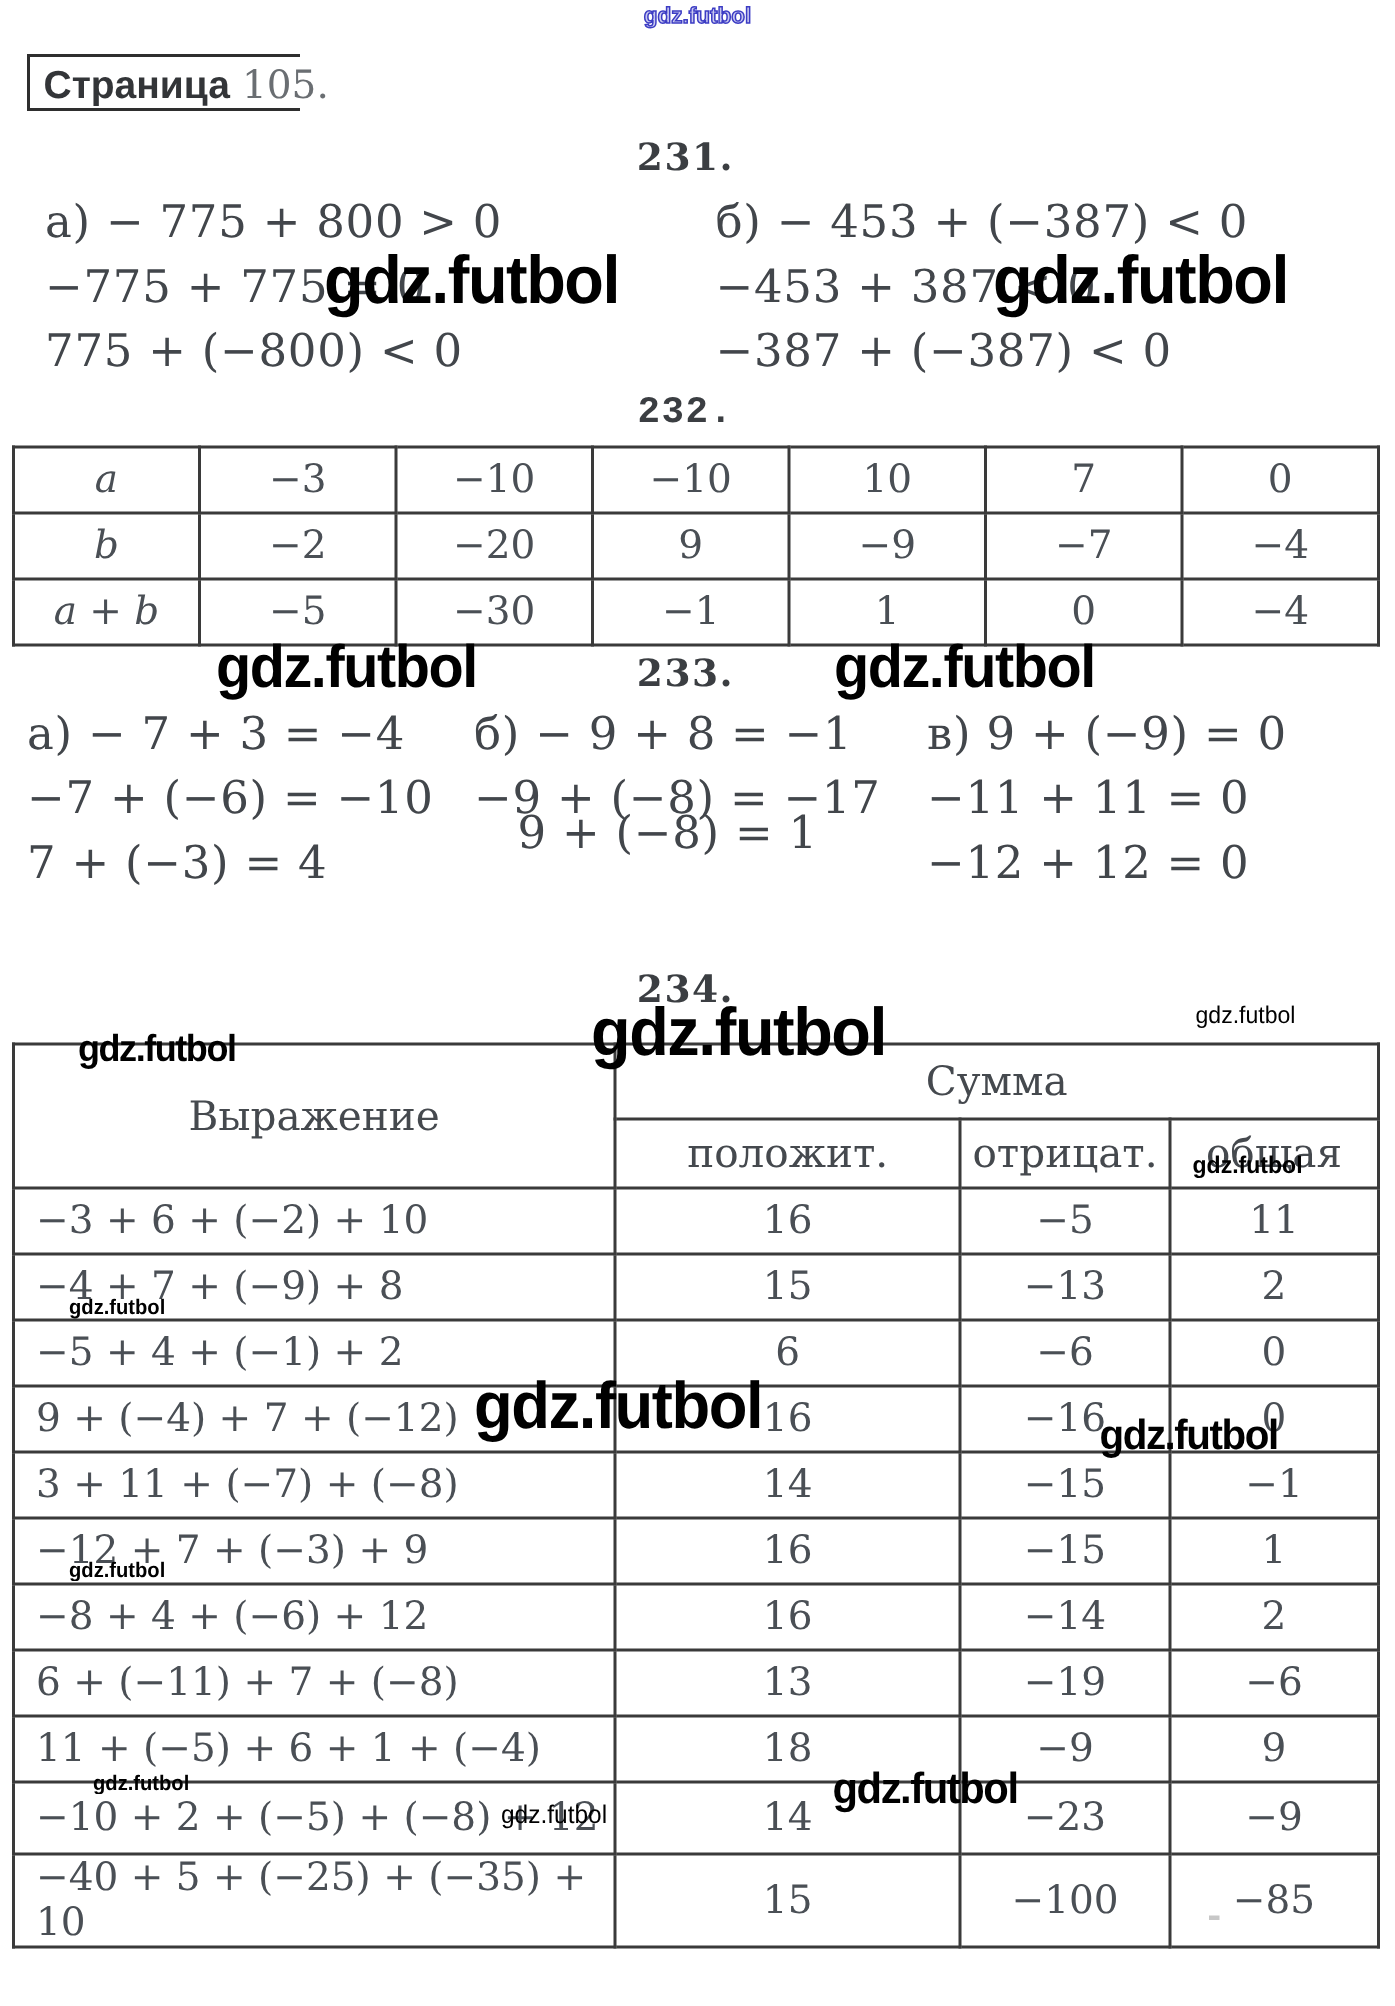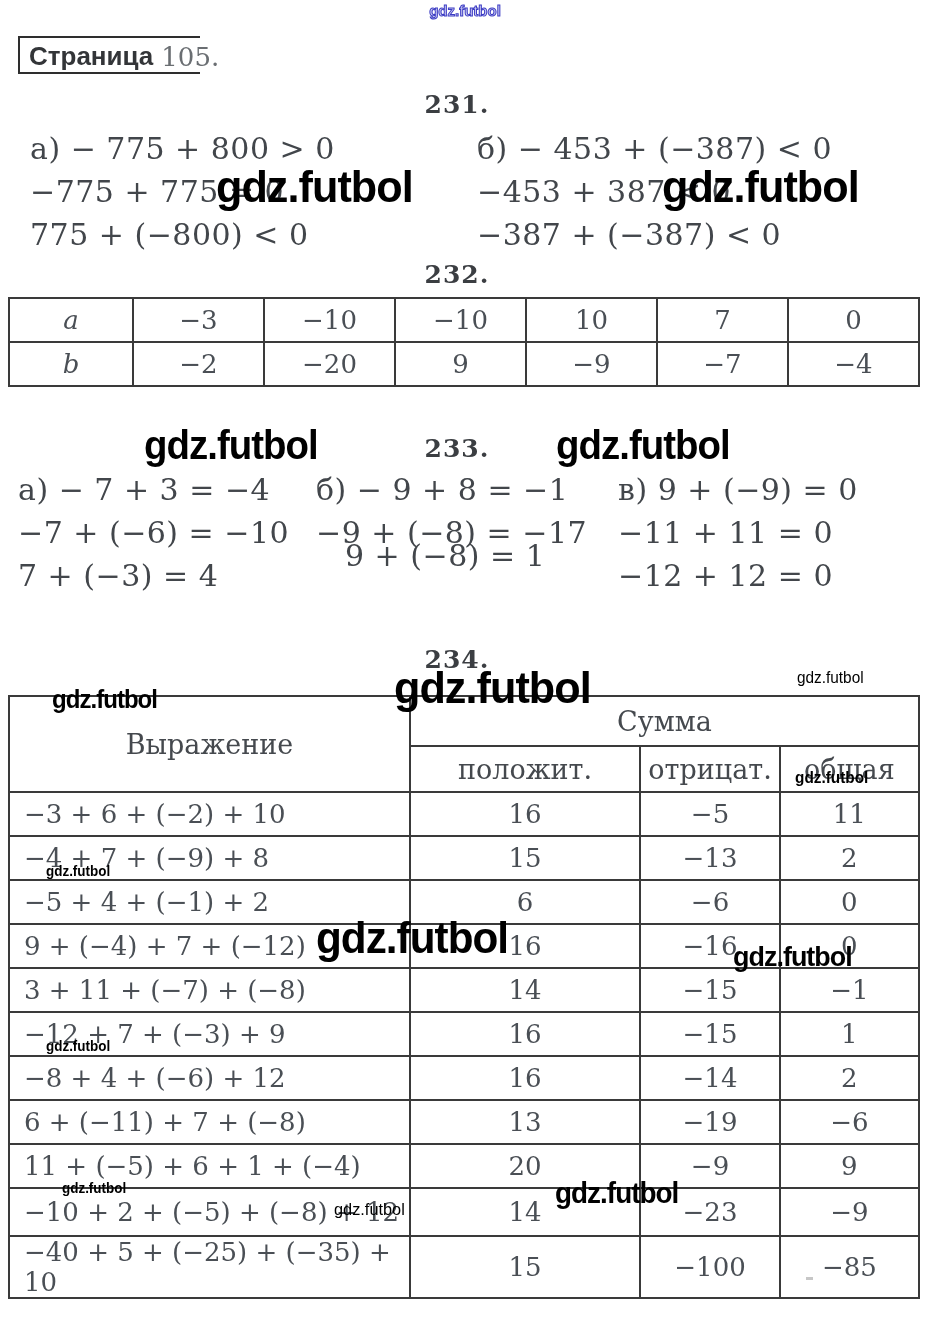--- a/index.html
+++ b/index.html
@@ -63,21 +63,21 @@
 <div class="eq" style="left:30px;top:132px;">а) − 775 + 800 &gt; 0</div>
 <div class="eq" style="left:30px;top:175px;">−775 + 775 = 0</div>
 <div class="eq" style="left:30px;top:218px;">775 + (−800) &lt; 0</div>
 <div class="eq" style="left:477px;top:132px;">б) − 453 + (−387) &lt; 0</div>
 <div class="eq" style="left:477px;top:175px;">−453 + 387 &lt; 0</div>
 <div class="eq" style="left:477px;top:218px;">−387 + (−387) &lt; 0</div>
 
 <div class="wm" style="left:216px;top:164px;font-size:45px;">gdz.futbol</div>
 <div class="wm" style="left:662px;top:164px;font-size:45px;">gdz.futbol</div>
 
-<div class="ex-head" style="top:260px;">232.</div>
+<div class="ex-head" style="top:260px;font-family:Liberation Mono, monospace;">232.</div>
 
 <table class="t232">
   <colgroup>
       <col style="width:124px">
       <col>
       <col>
       <col>
       <col>
       <col>
       <col>
@@ -92,20 +92,29 @@
     <td>7</td>
     <td>0</td>
   </tr>
   <tr>
     <td class="rowhead">b</td>
     <td>−2</td>
     <td>−20</td>
     <td>9</td>
     <td>−9</td>
     <td>−7</td>
+    <td>−4</td>
+  </tr>
+  <tr>
+    <td class="rowhead">a + b</td>
+    <td>−5</td>
+    <td>−30</td>
+    <td>−1</td>
+    <td>1</td>
+    <td>0</td>
     <td>−4</td>
   </tr>
 </tbody>
   </table>
 
 <div class="wm" style="left:144px;top:425px;font-size:40px;">gdz.futbol</div>
 <div class="wm" style="left:556px;top:425px;font-size:40px;">gdz.futbol</div>
 <div class="ex-head" style="top:434px;">233.</div>
 
 <div class="eq" style="left:18px;top:473px;">а) − 7 + 3 = −4</div>
@@ -191,21 +200,21 @@
     <td>2</td>
   </tr>
   <tr>
     <td class="expr" style="height:42px;">6 + (−11) + 7 + (−8)</td>
     <td>13</td>
     <td>−19</td>
     <td>−6</td>
   </tr>
   <tr>
     <td class="expr" style="height:42px;">11 + (−5) + 6 + 1 + (−4)</td>
-    <td>20</td>
+    <td>18</td>
     <td>−9</td>
     <td>9</td>
   </tr>
   <tr>
     <td class="expr" style="height:46px;">−10 + 2 + (−5) + (−8) + 12</td>
     <td>14</td>
     <td>−23</td>
     <td>−9</td>
   </tr>
   <tr>

